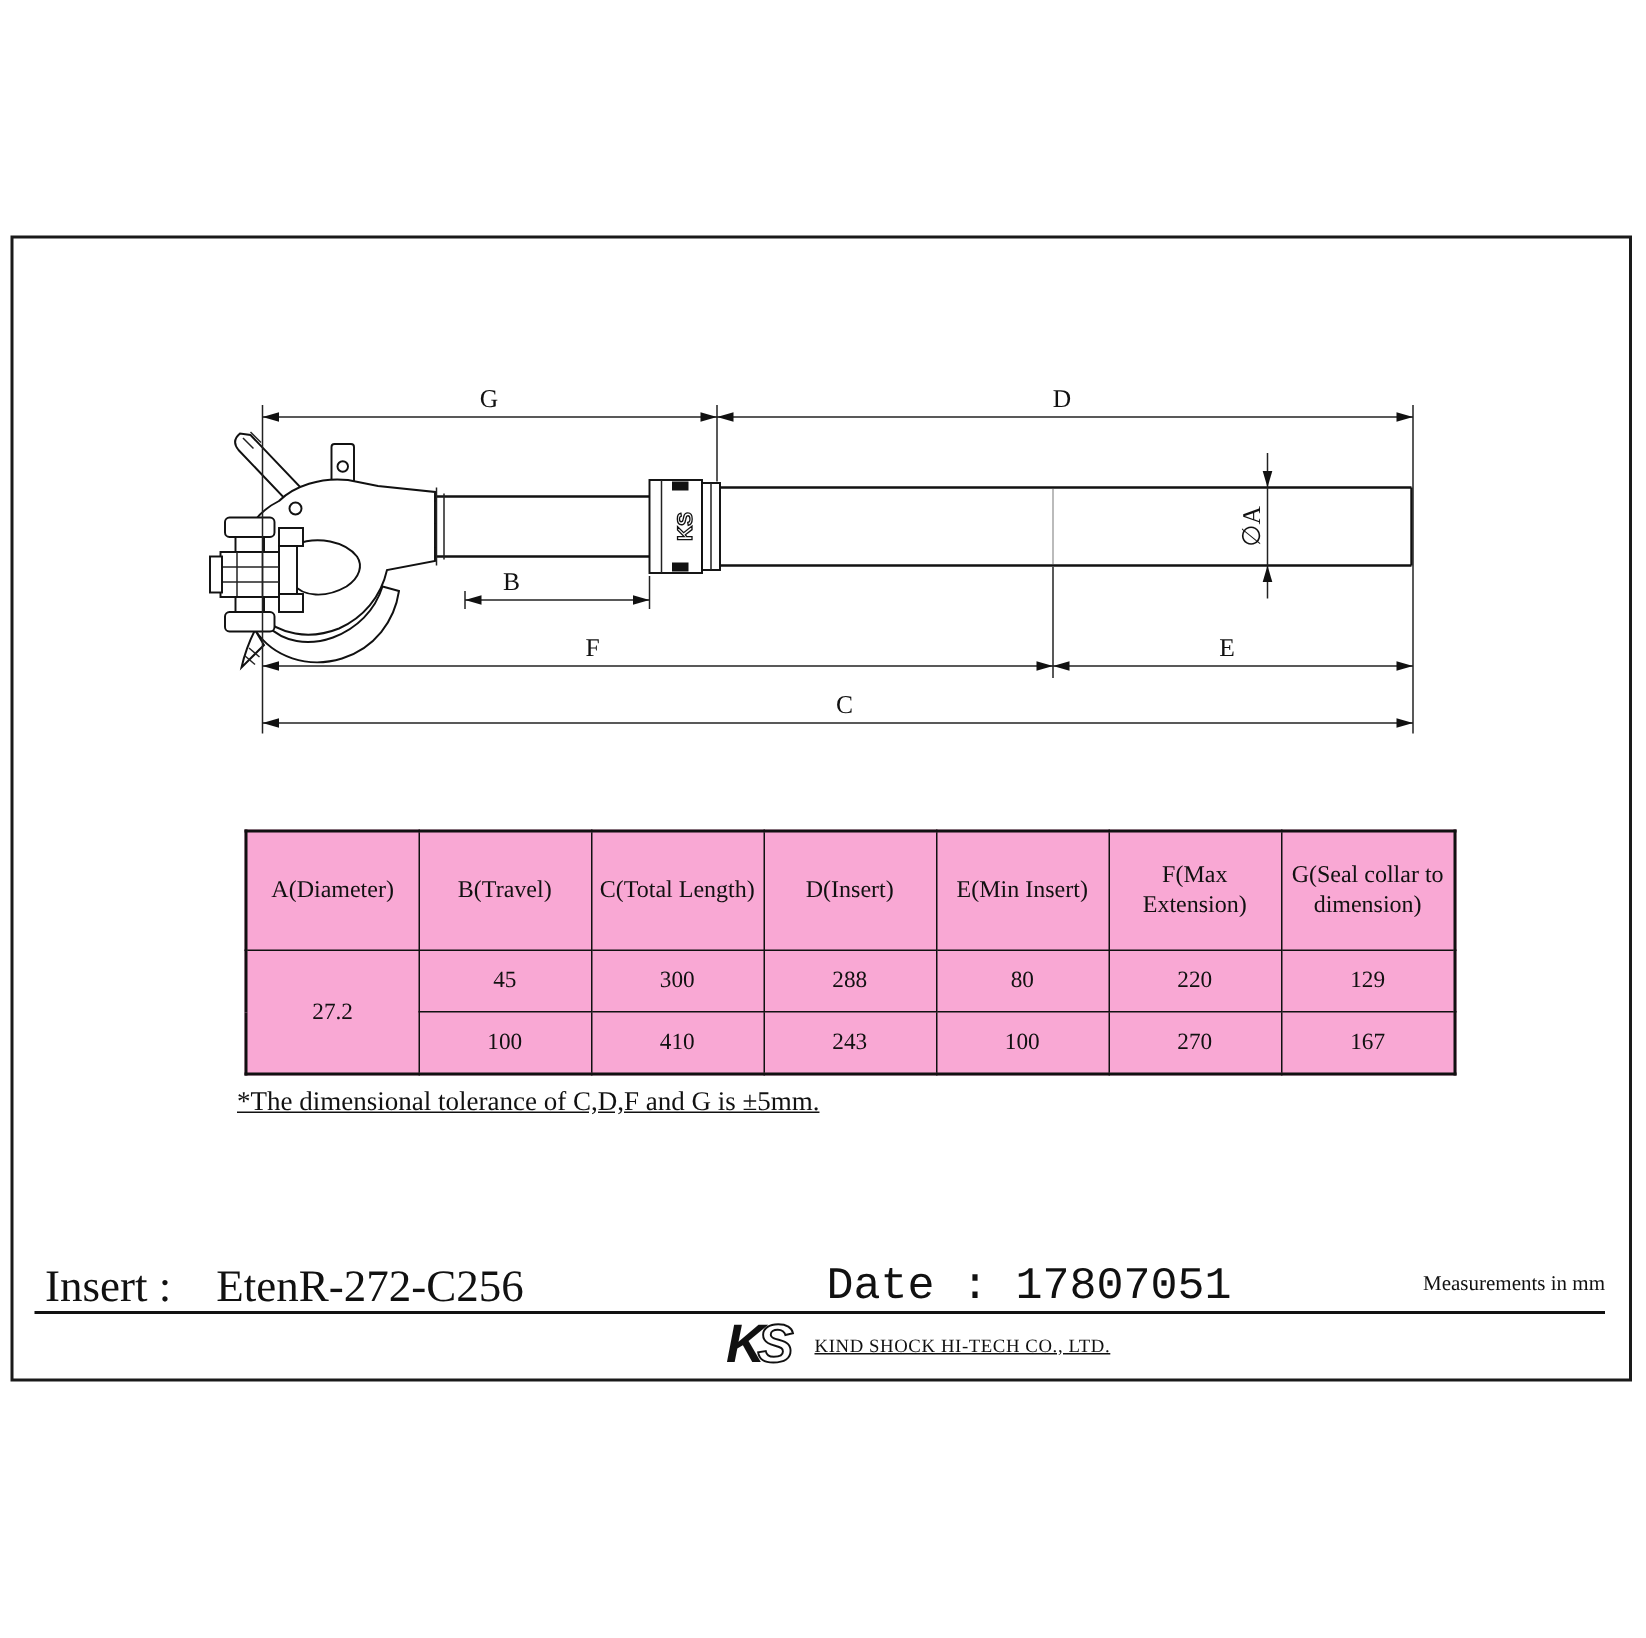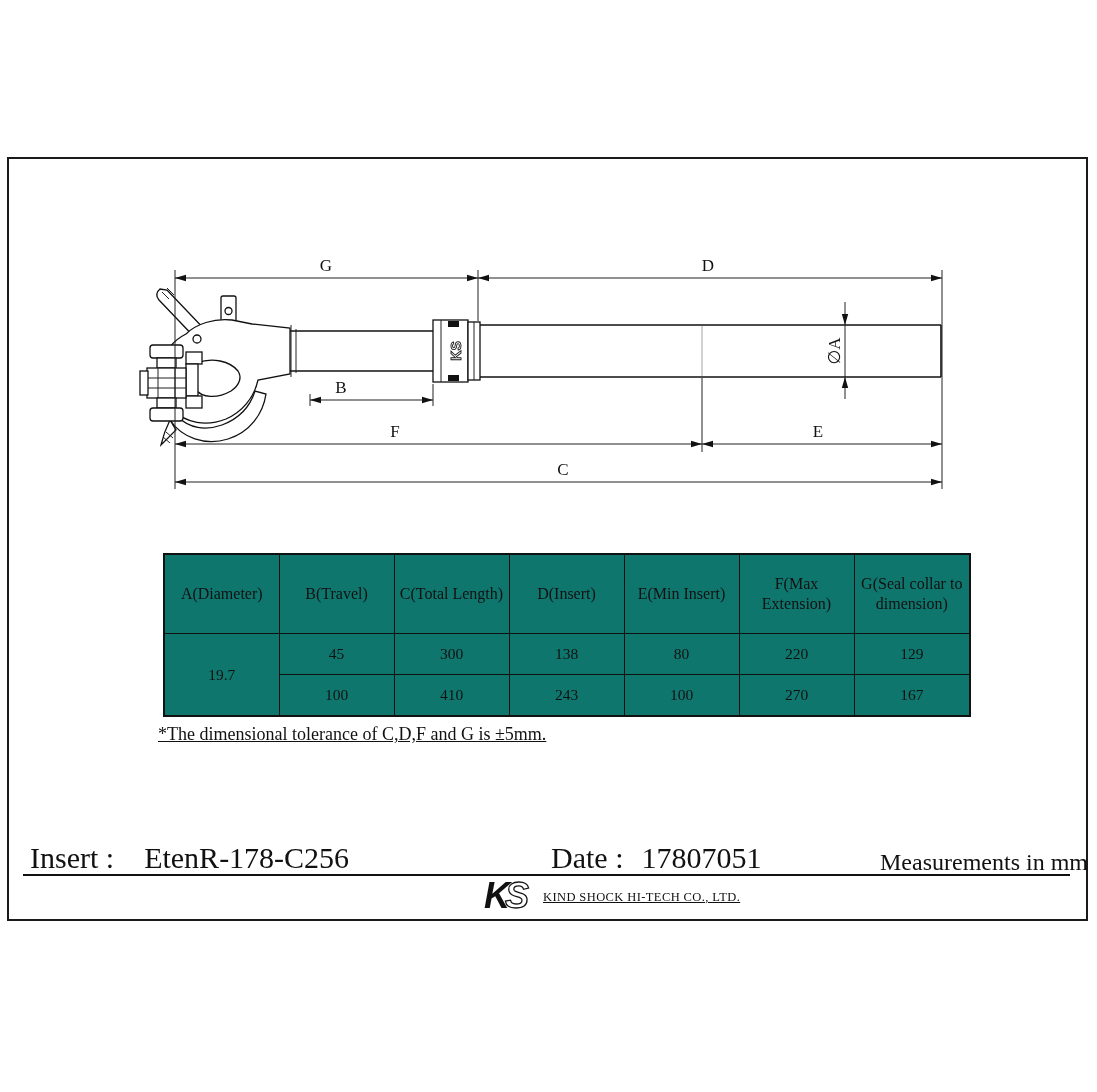--- a/index.html
+++ b/index.html
@@ -15,34 +15,34 @@
   svg .thin{stroke:#222;stroke-width:1;fill:none;}
   svg .faint{stroke:#9a9a9a;stroke-width:0.9;fill:none;}
   svg .edge{stroke:#111;stroke-width:1.6;fill:none;}
   svg .part{stroke:#111;stroke-width:1.3;fill:#ffffff;}
   svg .arrow{fill:#111;stroke:none;}
   svg text.dim{font-family:"Liberation Serif", serif;font-size:17px;fill:#111;}
   
   table.spec{
     position:absolute;left:163px;top:553px;width:806px;
     border-collapse:collapse;table-layout:fixed;
-    border:2px solid #111;background:#0f766e;
+    border:2px solid #111;background:#f9a8d4;
   }
   table.spec th, table.spec td{
     border:1px solid #111;text-align:center;vertical-align:middle;
     font-weight:normal;padding:0 4px;
   }
   table.spec th{height:78px;font-size:16px;line-height:1.25;}
   table.spec td{height:40px;font-size:15.5px;}
   .footnote{position:absolute;left:158px;top:724px;font-size:18px;text-decoration:underline;}
   
   .footer-rule{position:absolute;left:23px;top:838px;width:1047px;height:36px;border-bottom:2px solid #111;}
   .model-group{position:absolute;left:30px;top:841px;display:flex;gap:30px;font-size:30px;white-space:nowrap;}
-  .date-group{position:absolute;left:551px;top:841px;display:flex;gap:18px;font-size:30px;white-space:nowrap;}
-  .units-note{position:absolute;right:9px;top:849px;font-size:24px;margin-left:36px;}
+  .date-group{position:absolute;left:551px;top:841px;display:flex;gap:18px;font-size:30px;white-space:nowrap;font-family:Liberation Mono, monospace;}
+  .units-note{position:absolute;right:27px;top:849px;font-size:14px;margin-left:36px;}
   .logo-row{position:absolute;left:484px;top:880px;display:flex;align-items:center;gap:9px;}
   .company{font-size:12.5px;letter-spacing:0.4px;white-space:nowrap;text-decoration:underline;}
 </style>
 </head>
 <body>
 
 <div class="sheet-border"></div>
 
 <svg class="drawing" viewBox="0 0 1097 1092">
 
@@ -182,24 +182,24 @@
       <th>B(Travel)</th>
       <th>C(Total Length)</th>
       <th>D(Insert)</th>
       <th>E(Min Insert)</th>
       <th>F(Max Extension)</th>
       <th>G(Seal collar to dimension)</th>
     </tr>
   </thead>
   <tbody>
     <tr>
-      <td rowspan="2">19.7</td>
+      <td rowspan="2">27.2</td>
       <td>45</td>
       <td>300</td>
-      <td>138</td>
+      <td>288</td>
       <td>80</td>
       <td>220</td>
       <td>129</td>
     </tr>
     <tr>
       <td>100</td>
       <td>410</td>
       <td>243</td>
       <td>100</td>
       <td>270</td>
@@ -207,21 +207,21 @@
     </tr>
   </tbody>
 </table>
 
 <div class="footnote">*The dimensional tolerance of C,D,F and G is ±5mm.</div>
 
 <div class="footer-rule"></div>
 
 <div class="model-group">
   <span>Insert :</span>
-  <span>EtenR-178-C256</span>
+  <span>EtenR-272-C256</span>
 </div>
 
 <div class="date-group">
   <span>Date :</span>
   <span>17807051</span>
 </div>
 
 <div class="units-note">Measurements in mm</div>
 
 <div class="logo-row">

